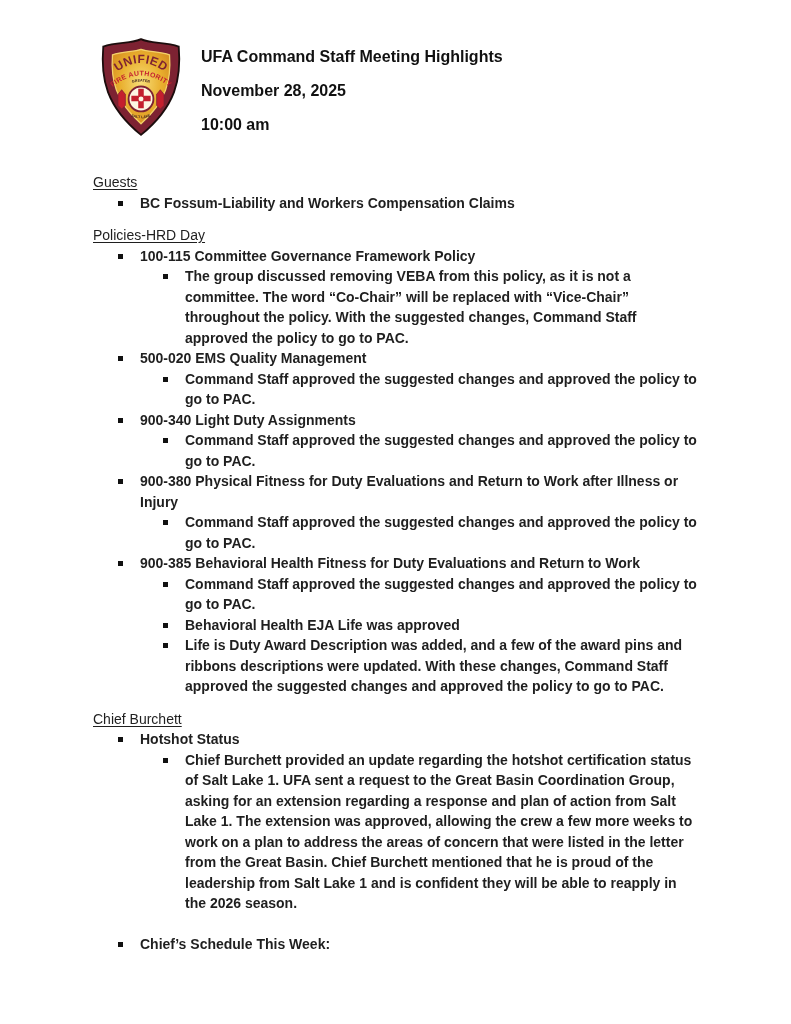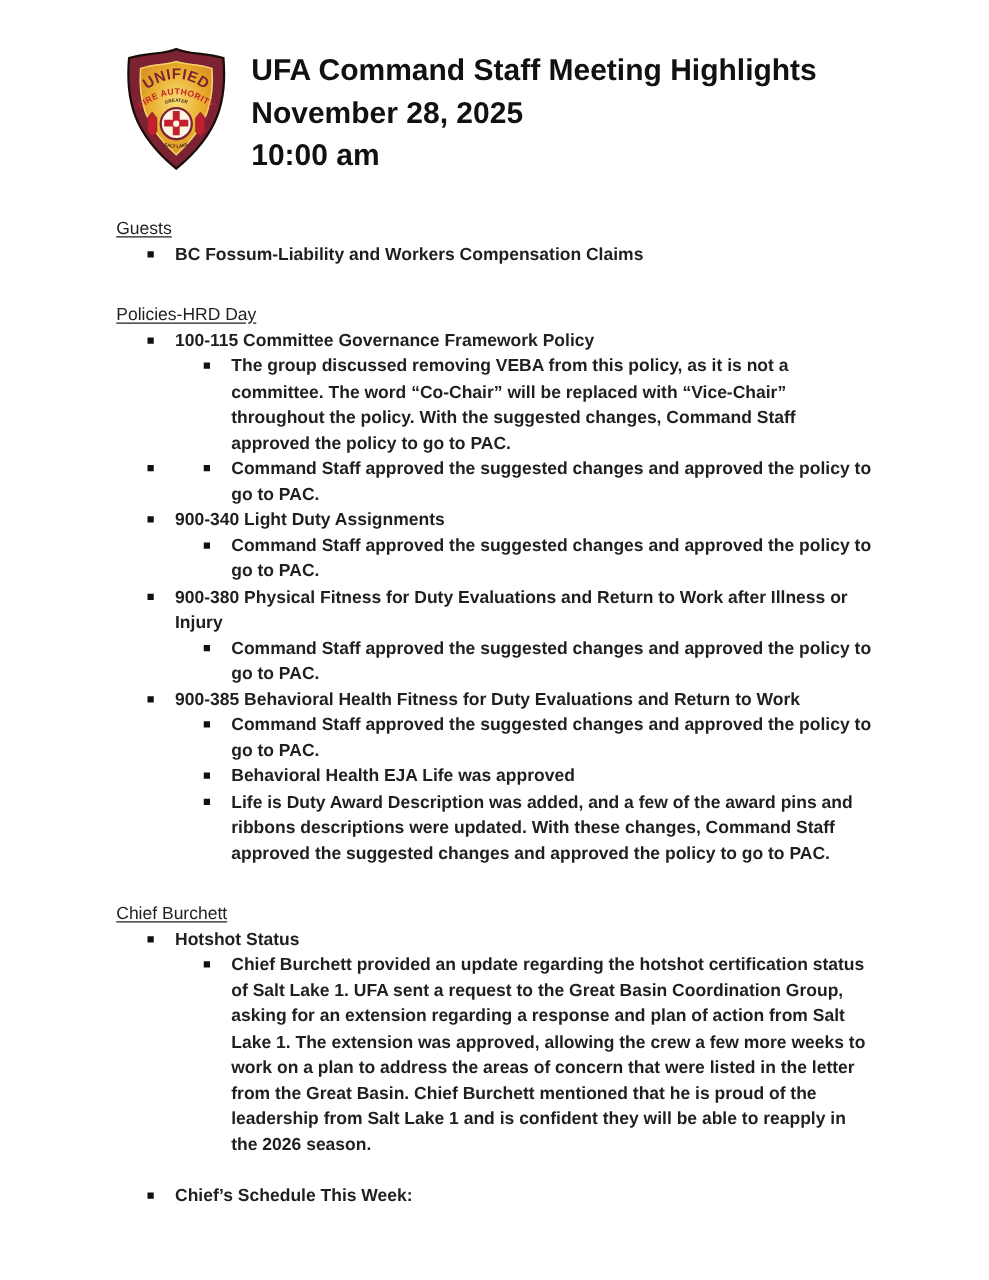--- a/index.html
+++ b/index.html
@@ -25,33 +25,33 @@
   }
   .logo-wrap {
     flex: 0 0 auto;
     width: 92px;
     height: 102px;
   }
   .titles {
     padding-top: 4px;
   }
   .title-line {
-    font-size: 24px;
+    font-size: 16px;
     font-weight: bold;
     line-height: 34px;
     color: #111111;
     white-space: nowrap;
   }
   .content {
     margin: 30px 86px 0 93px;
     font-size: 14px;
     line-height: 20.5px;
   }
   .section {
-    margin-top: 28px;
+    margin-top: 12px;
   }
   .section:first-child {
     margin-top: 0;
   }
   .heading {
     text-decoration: underline;
     text-underline-offset: 2px;
   }
   .li {
     position: relative;
@@ -143,21 +143,21 @@
         <div class="heading">Guests</div>
         <div class="li l1"><span class="sq"></span><span class="txt">BC Fossum-Liability and Workers Compensation Claims</span></div>
       </div>
       <div class="section">
         <div class="heading">Policies-HRD Day</div>
         <div class="li l1"><span class="sq"></span><span class="txt">100-115 Committee Governance Framework Policy</span></div>
         <div class="li l2">
           <span class="sq"></span>
           <span class="txt">The group discussed removing VEBA from this policy, as it is not a committee. The word “Co-Chair” will be replaced with “Vice-Chair” throughout the policy. With the suggested changes, Command Staff approved the policy to go to PAC.</span>
         </div>
-        <div class="li l1"><span class="sq"></span></div>
+        <div class="li l1"><span class="sq"></span><span class="txt">500-020 EMS Quality Management</span></div>
         <div class="li l2">
           <span class="sq"></span>
           <span class="txt">Command Staff approved the suggested changes and approved the policy to go to PAC.</span>
         </div>
         <div class="li l1"><span class="sq"></span><span class="txt">900-340 Light Duty Assignments</span></div>
         <div class="li l2">
           <span class="sq"></span>
           <span class="txt">Command Staff approved the suggested changes and approved the policy to go to PAC.</span>
         </div>
         <div class="li l1"><span class="sq"></span><span class="txt">900-380 Physical Fitness for Duty Evaluations and Return to Work after Illness or Injury</span></div>

